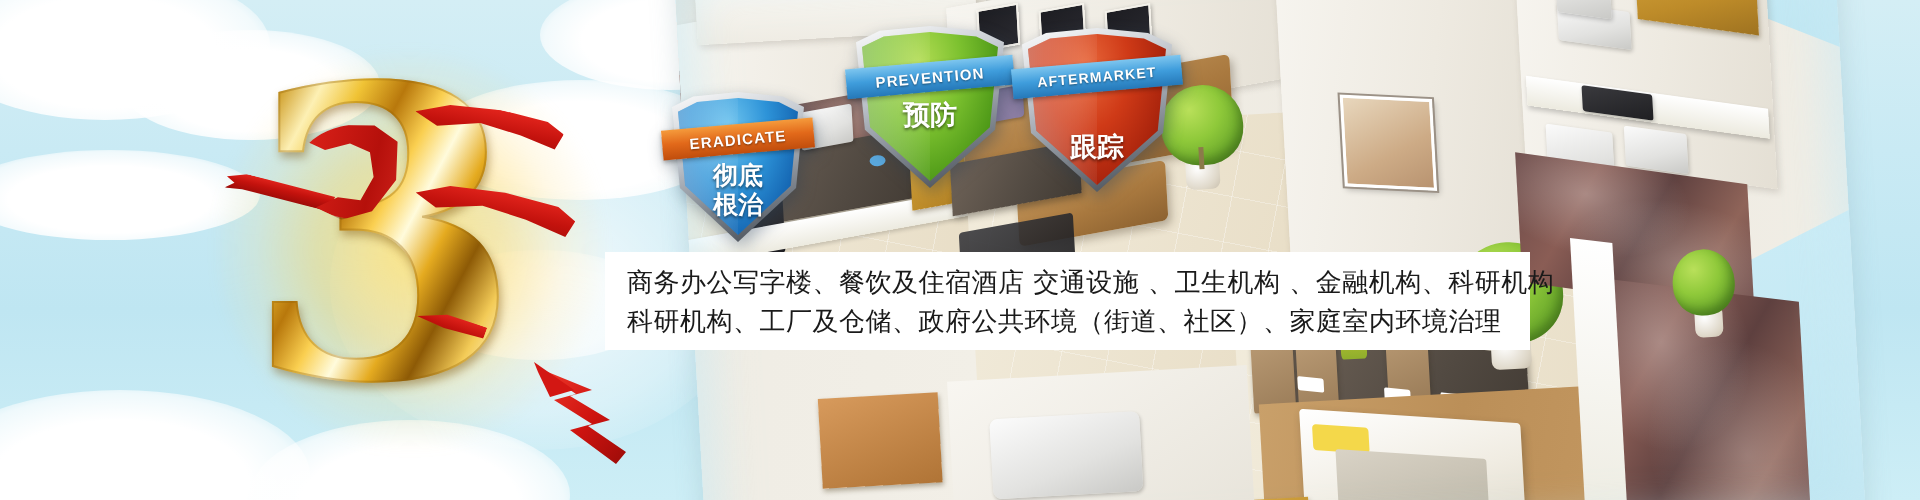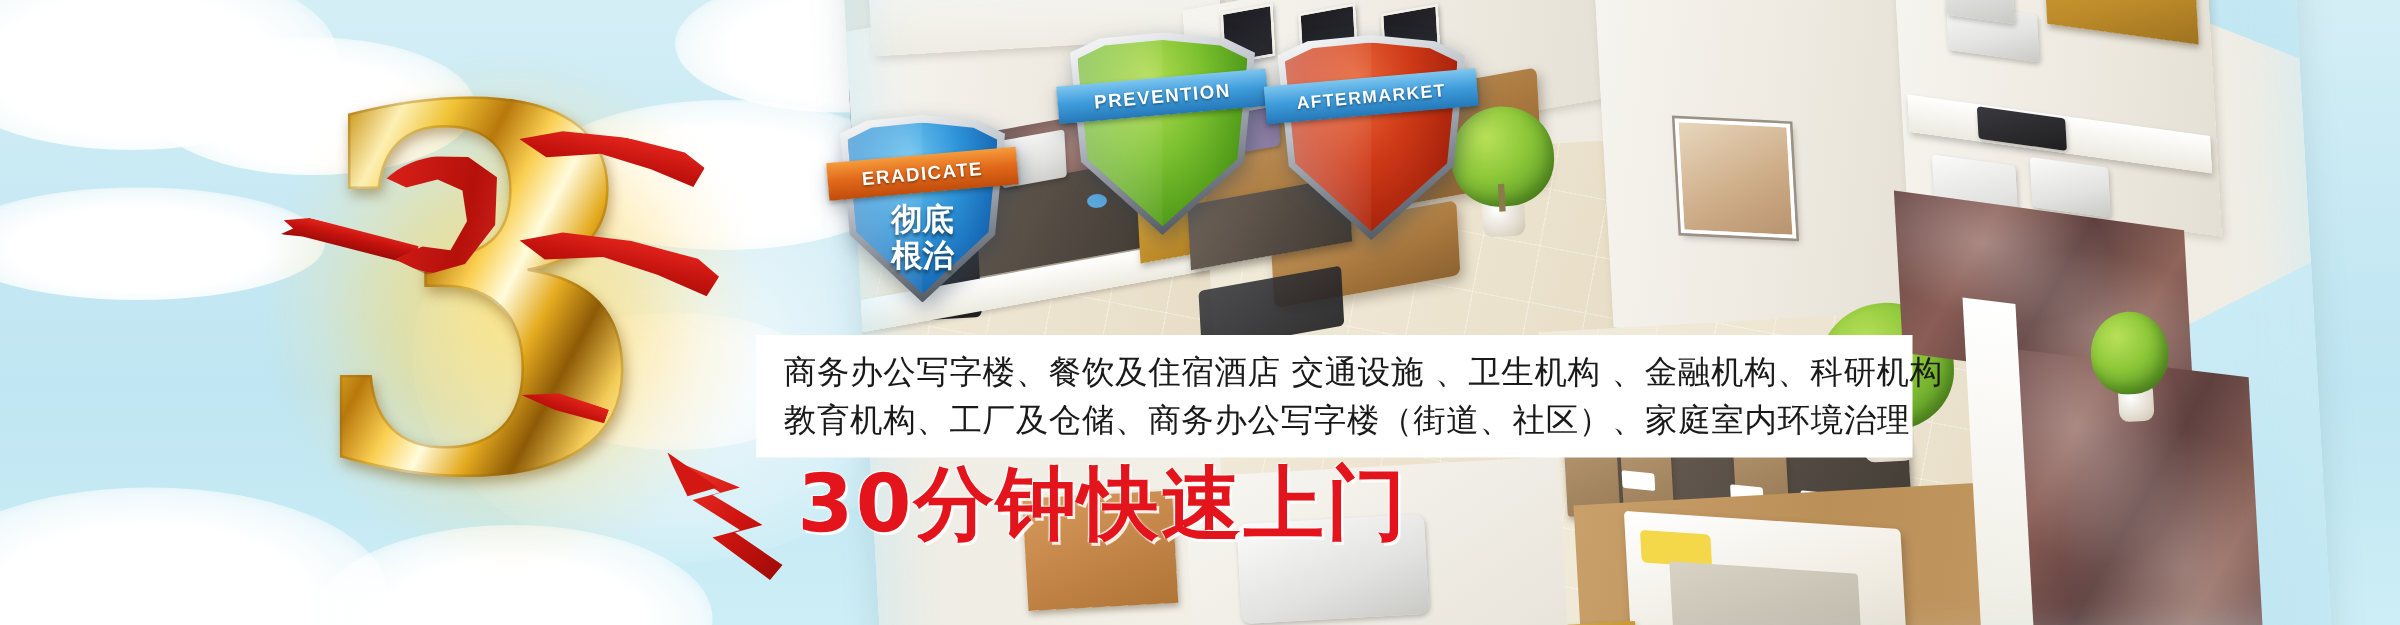--- a/index.html
+++ b/index.html
@@ -207,21 +207,21 @@
   .shield-cn {
     position:absolute; left:0; right:0;
     text-align:center; color:#ffffff; font-weight:700;
     font-family:"DejaVu Sans","Liberation Sans",sans-serif;
     text-shadow: 0 2px 3px rgba(0,0,0,.5);
     line-height: 1.08;
   }
 
   
   #copybox {
-    position:absolute; left:605px; top:268px;
+    position:absolute; left:605px; top:252px;
     width: 925px; height: 98px;
     background:#ffffff;
     padding: 11px 18px 0 22px;
   }
   .copyline {
     font-family:"DejaVu Sans","Liberation Sans",sans-serif;
     font-size: 26px; color:#1a1a1a; line-height: 39px;
     letter-spacing: .5px; white-space: nowrap;
   }
 
@@ -370,30 +370,31 @@
     <div class="shield-cn" style="top:70px; font-size:25px;">彻底</div>
     <div class="shield-cn" style="top:99px; font-size:25px;">根治</div>
   </div>
 
   <div class="shield" style="left:856px; top:26px; width:148px; height:162px;">
     <div class="shield-body shield-rim"></div>
     <div class="shield-face face-green"></div>
     <div class="sash sash-blue" style="top:36px;">
       <span>PREVENTION</span>
     </div>
+    <div class="shield-cn" style="top:74px; font-size:27px;">预防</div>
   </div>
 
   <div class="shield" style="left:1022px; top:28px; width:150px; height:164px;">
     <div class="shield-body shield-rim"></div>
     <div class="shield-face face-red"></div>
     <div class="sash sash-blue" style="top:34px;">
       <span style="font-size:14px;">AFTERMARKET</span>
     </div>
+    <div class="shield-cn" style="top:104px; font-size:27px;">跟踪</div>
   </div>
 
   <div id="copybox">
     <div class="copyline">商务办公写字楼、餐饮及住宿酒店 交通设施 、卫生机构 、金融机构、科研机构</div>
-    <div class="copyline">教育机构、工厂及仓储、商务办公写字楼（街道、社区）、家庭室内环境治理</div>
-  </div>
-
-  <div id="headline">30分钟快速上门</div>
+    <div class="copyline">科研机构、工厂及仓储、政府公共环境（街道、社区）、家庭室内环境治理</div>
+  </div>
+
 
 </div>
 
 </body></html>

